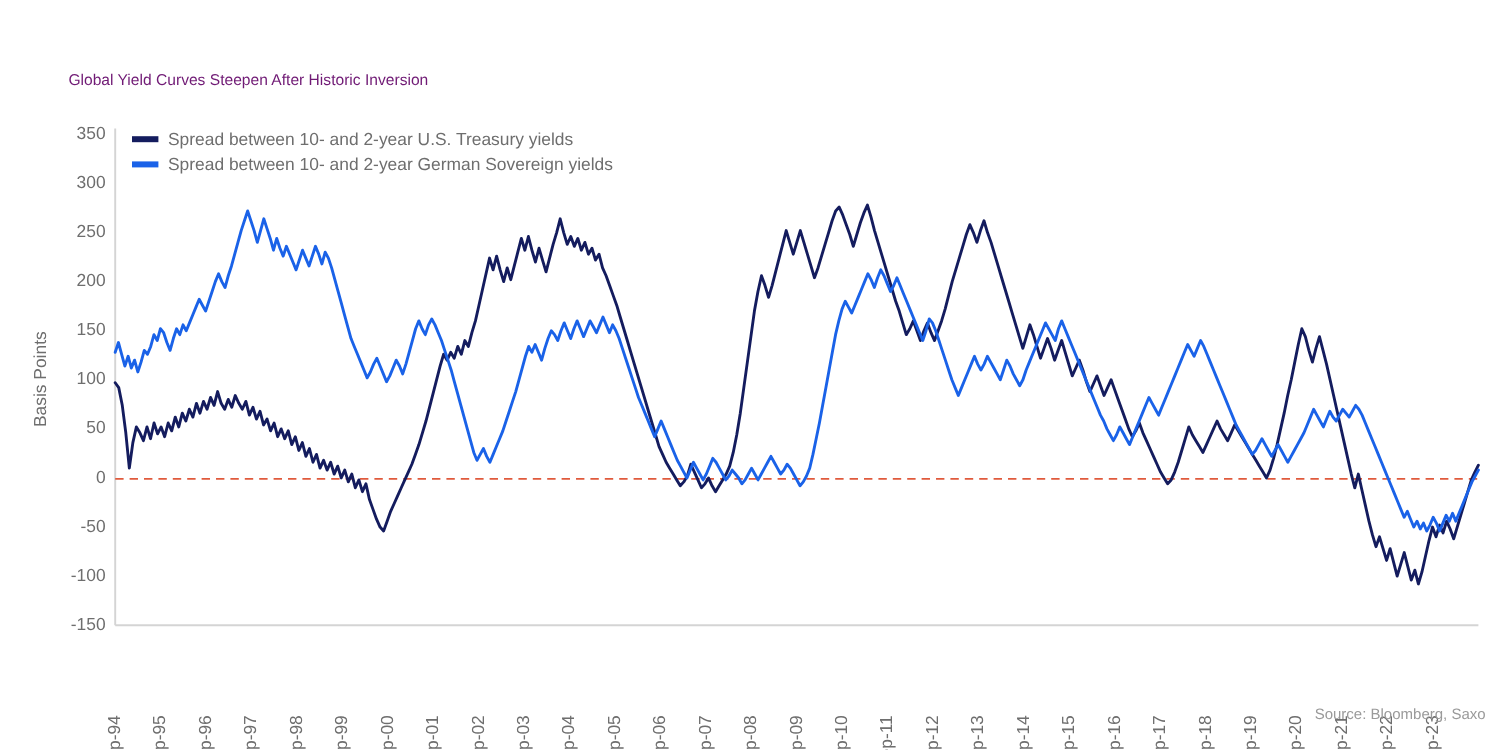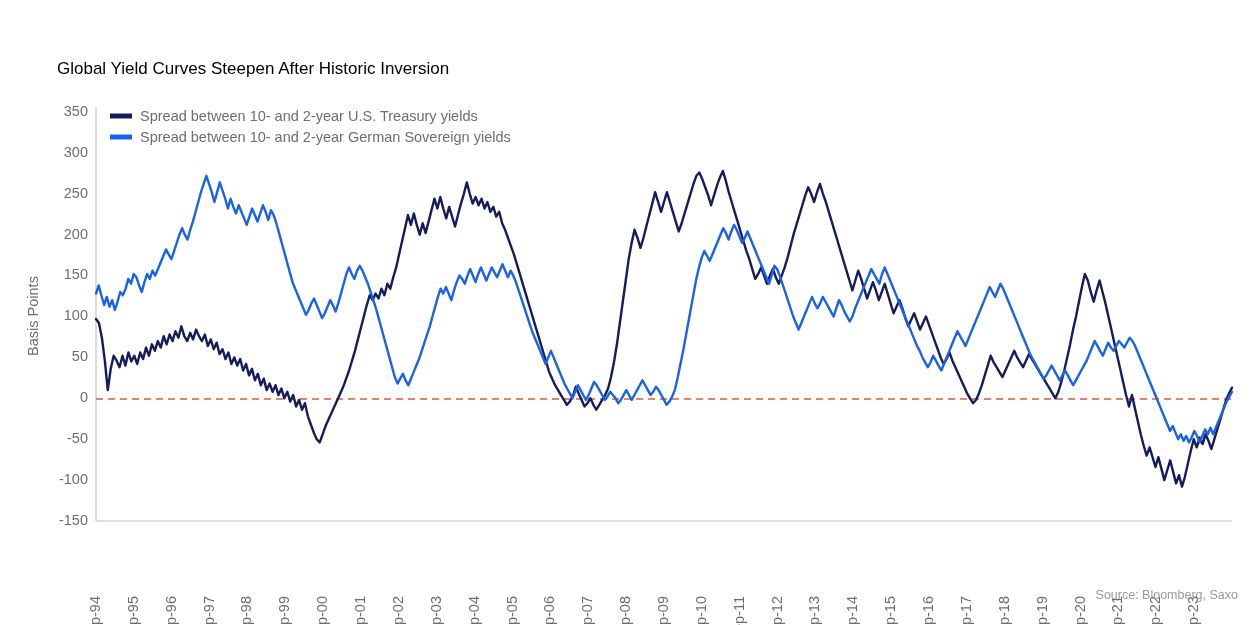--- a/index.html
+++ b/index.html
@@ -26,23 +26,23 @@
     font-size: 35px;
     font-weight: 400;
     color: #1f2a6b;
     letter-spacing: -0.2px;
     white-space: nowrap;
   }
   #chart-subtitle {
     position: absolute;
     left: 57px;
     top: 59px;
-    font-size: 17px;
+    font-size: 13px;
     font-weight: 400;
-    color: #000000;
+    color: #701a75;
     white-space: nowrap;
   }
   #plot-svg {
     position: absolute;
     left: 0;
     top: 0;
   }
   .ytick-label {
     font-family: "Liberation Sans", sans-serif;
     font-size: 14.5px;

